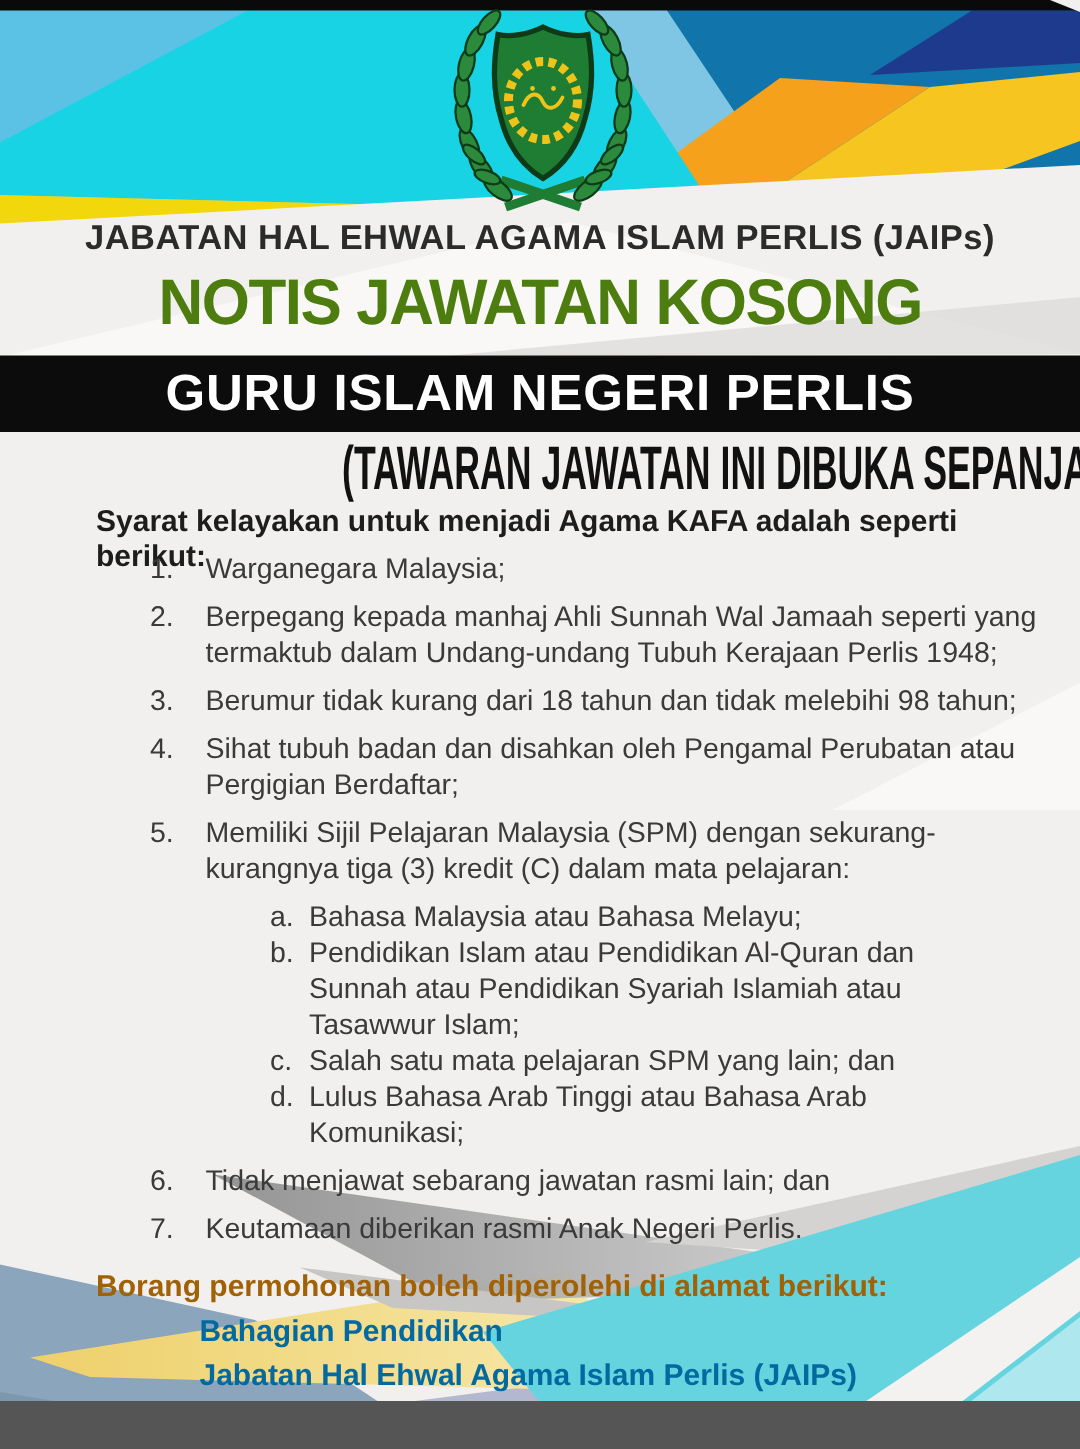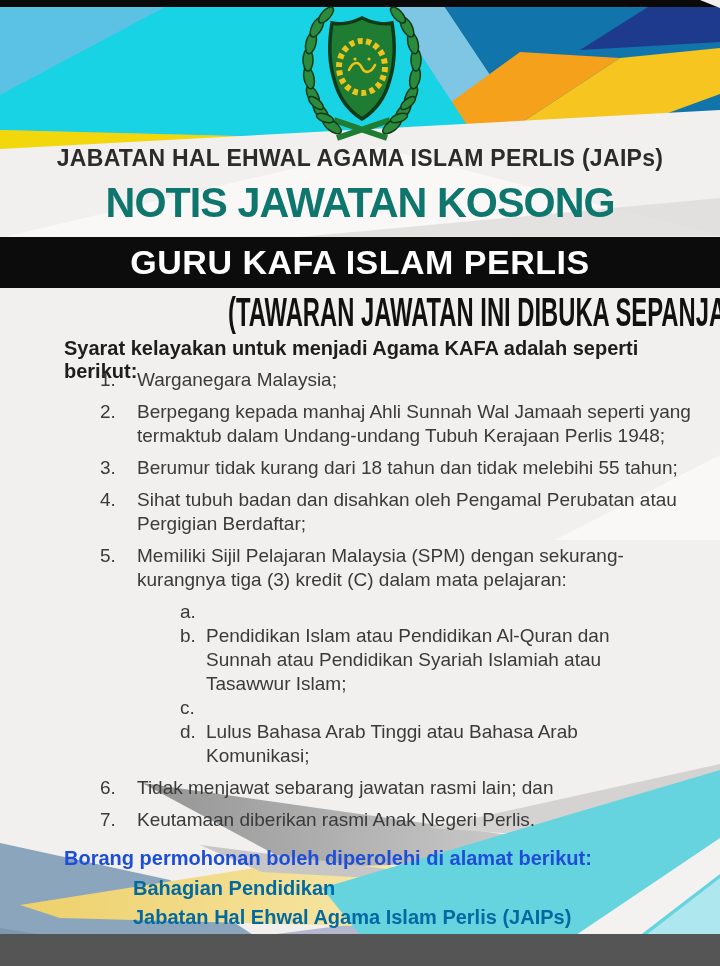--- a/index.html
+++ b/index.html
@@ -5,36 +5,36 @@
   html,body{margin:0;padding:0;background:#555;}
   .poster{
     position:relative;width:720px;height:934px;overflow:hidden;
     background:#f1f0ee;
     font-family:"Liberation Sans","DejaVu Sans",sans-serif;
   }
   .bg-svg{position:absolute;left:0;top:0;width:720px;height:966px;z-index:0;}
   .layer{position:absolute;left:0;top:0;width:100%;z-index:2;}
 
   .dept{top:145px;text-align:center;font-size:23px;font-weight:bold;color:#2b2b2b;letter-spacing:.3px;}
-  .notis{top:178px;text-align:center;font-size:43px;font-weight:bold;color:#0f766e;letter-spacing:-1px;}
+  .notis{top:178px;text-align:center;font-size:43px;font-weight:bold;color:#4d7c0f;letter-spacing:-1px;}
   .notis .squeeze{display:inline-block;transform:scaleX(.96);transform-origin:center;}
   .banner{top:237px;height:51px;background:#0c0c0c;display:flex;align-items:center;justify-content:center;}
   .banner-text{color:#fff;font-size:34px;font-weight:bold;letter-spacing:.5px;}
   .tawaran{top:289px;text-align:center;font-size:41px;font-weight:bold;color:#111;white-space:nowrap;}
   .tawaran .squeeze{display:inline-block;transform:scaleX(.58);transform-origin:center;letter-spacing:0;}
   .syarat{top:337px;left:64px;width:640px;font-size:20px;font-weight:bold;color:#1d1d1d;}
 
   .content{position:absolute;left:100px;top:368px;width:594px;z-index:2;color:#3a3a3a;font-size:19px;line-height:24px;}
   .req-item{display:flex;margin-bottom:8px;}
   .req-num{width:37px;flex-shrink:0;}
   .req-text{flex:1;}
   .sub-list{margin:2px 0 8px 80px;width:470px;}
   .sub-item{display:flex;}
   .sub-letter{width:26px;flex-shrink:0;}
-  .borang{margin:14px 0 4px -36px;font-size:20px;font-weight:bold;color:#1d4ed8;}
+  .borang{margin:14px 0 4px -36px;font-size:20px;font-weight:bold;color:#a16207;}
   .address{margin-left:33px;}
   .addr-line{font-size:20px;font-weight:bold;color:#0369a1;margin-top:7px;line-height:22px;}
 </style>
 </head>
 <body>
 
 <div class="poster">
 
   <svg class="bg-svg" viewBox="0 0 720 966" aria-hidden="true">
     <defs>
@@ -119,62 +119,64 @@
     </g>
   </svg>
 
   <div class="layer dept">JABATAN HAL EHWAL AGAMA ISLAM PERLIS (JAIPs)</div>
 
   <div class="layer notis">
     <span class="squeeze">NOTIS JAWATAN KOSONG</span>
   </div>
 
   <div class="layer banner">
-    <span class="banner-text">GURU KAFA ISLAM PERLIS</span>
+    <span class="banner-text">GURU ISLAM NEGERI PERLIS</span>
   </div>
 
   <div class="layer tawaran">
     <span class="squeeze">(TAWARAN JAWATAN INI DIBUKA SEPANJANG TAHUN)</span>
   </div>
 
   <div class="layer syarat">Syarat kelayakan untuk menjadi Agama KAFA adalah seperti berikut:</div>
 
   <div class="content">
 
     <div class="req-item">
       <span class="req-num">1.</span>
       <span class="req-text">Warganegara Malaysia;</span>
     </div>
     <div class="req-item">
       <span class="req-num">2.</span>
       <span class="req-text">Berpegang kepada manhaj Ahli Sunnah Wal Jamaah seperti yang termaktub dalam Undang-undang Tubuh Kerajaan Perlis 1948;</span>
     </div>
     <div class="req-item">
       <span class="req-num">3.</span>
-      <span class="req-text">Berumur tidak kurang dari 18 tahun dan tidak melebihi 55 tahun;</span>
+      <span class="req-text">Berumur tidak kurang dari 18 tahun dan tidak melebihi 98 tahun;</span>
     </div>
     <div class="req-item">
       <span class="req-num">4.</span>
       <span class="req-text">Sihat tubuh badan dan disahkan oleh Pengamal Perubatan atau Pergigian Berdaftar;</span>
     </div>
     <div class="req-item">
       <span class="req-num">5.</span>
       <span class="req-text">Memiliki Sijil Pelajaran Malaysia (SPM) dengan sekurang-kurangnya tiga (3) kredit (C) dalam mata pelajaran:</span>
     </div>
 
     <div class="sub-list">
       <div class="sub-item">
         <span class="sub-letter">a.</span>
+        <span>Bahasa Malaysia atau Bahasa Melayu;</span>
       </div>
       <div class="sub-item">
         <span class="sub-letter">b.</span>
         <span>Pendidikan Islam atau Pendidikan Al-Quran dan Sunnah atau Pendidikan Syariah Islamiah atau Tasawwur Islam;</span>
       </div>
       <div class="sub-item">
         <span class="sub-letter">c.</span>
+        <span>Salah satu mata pelajaran SPM yang lain; dan</span>
       </div>
       <div class="sub-item">
         <span class="sub-letter">d.</span>
         <span>Lulus Bahasa Arab Tinggi atau Bahasa Arab Komunikasi;</span>
       </div>
     </div>
 
     <div class="req-item">
       <span class="req-num">6.</span>
       <span class="req-text">Tidak menjawat sebarang jawatan rasmi lain; dan</span>

